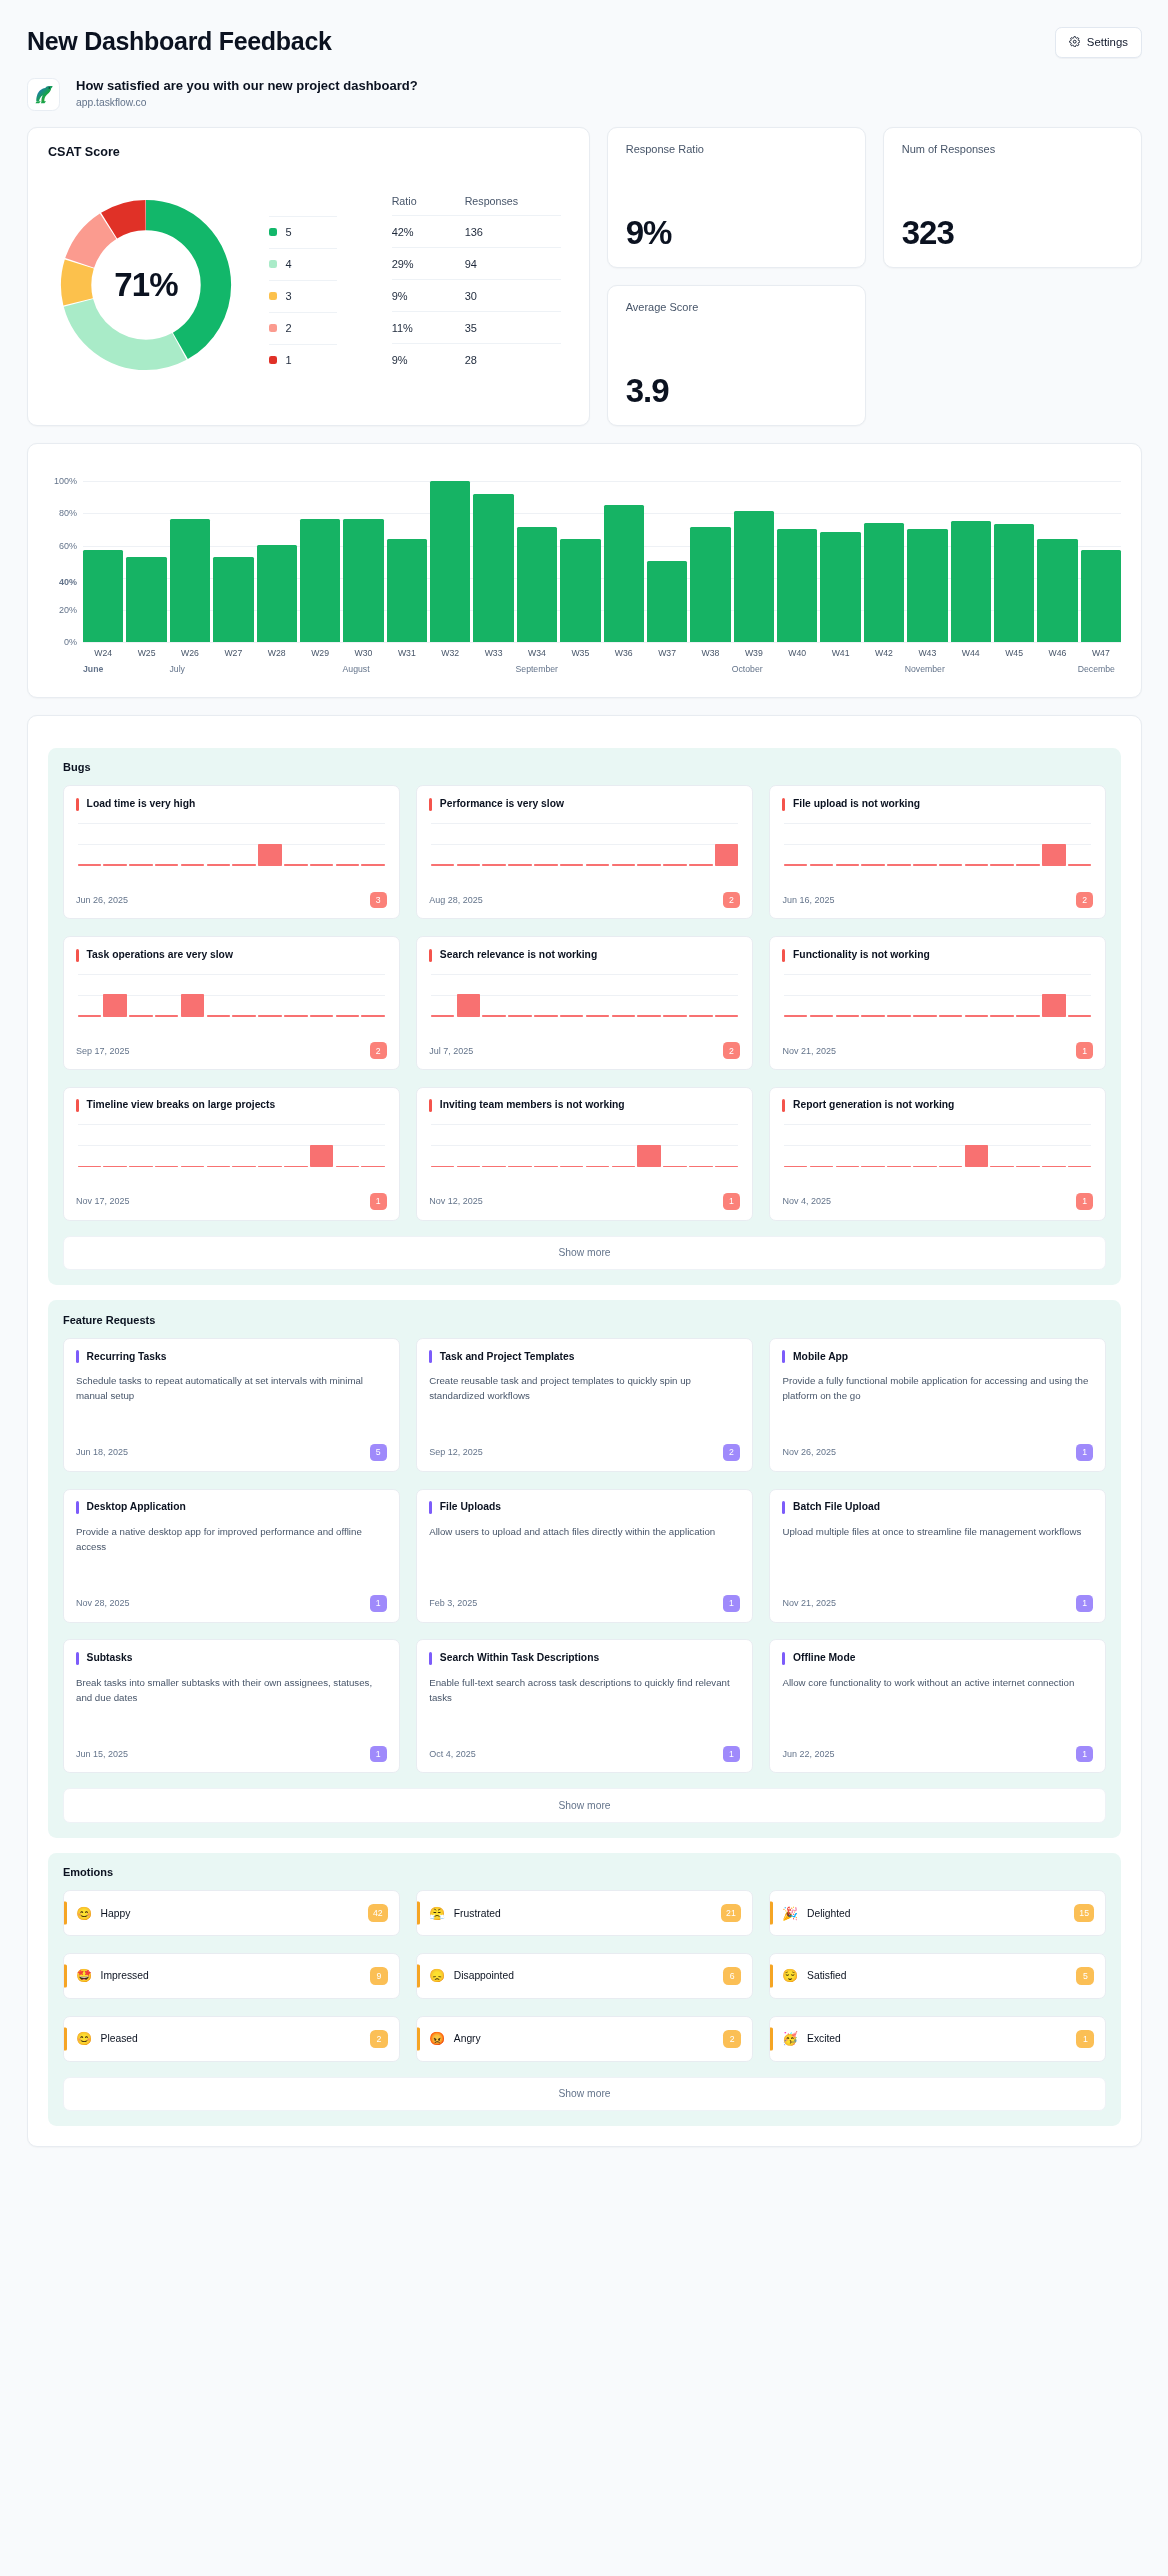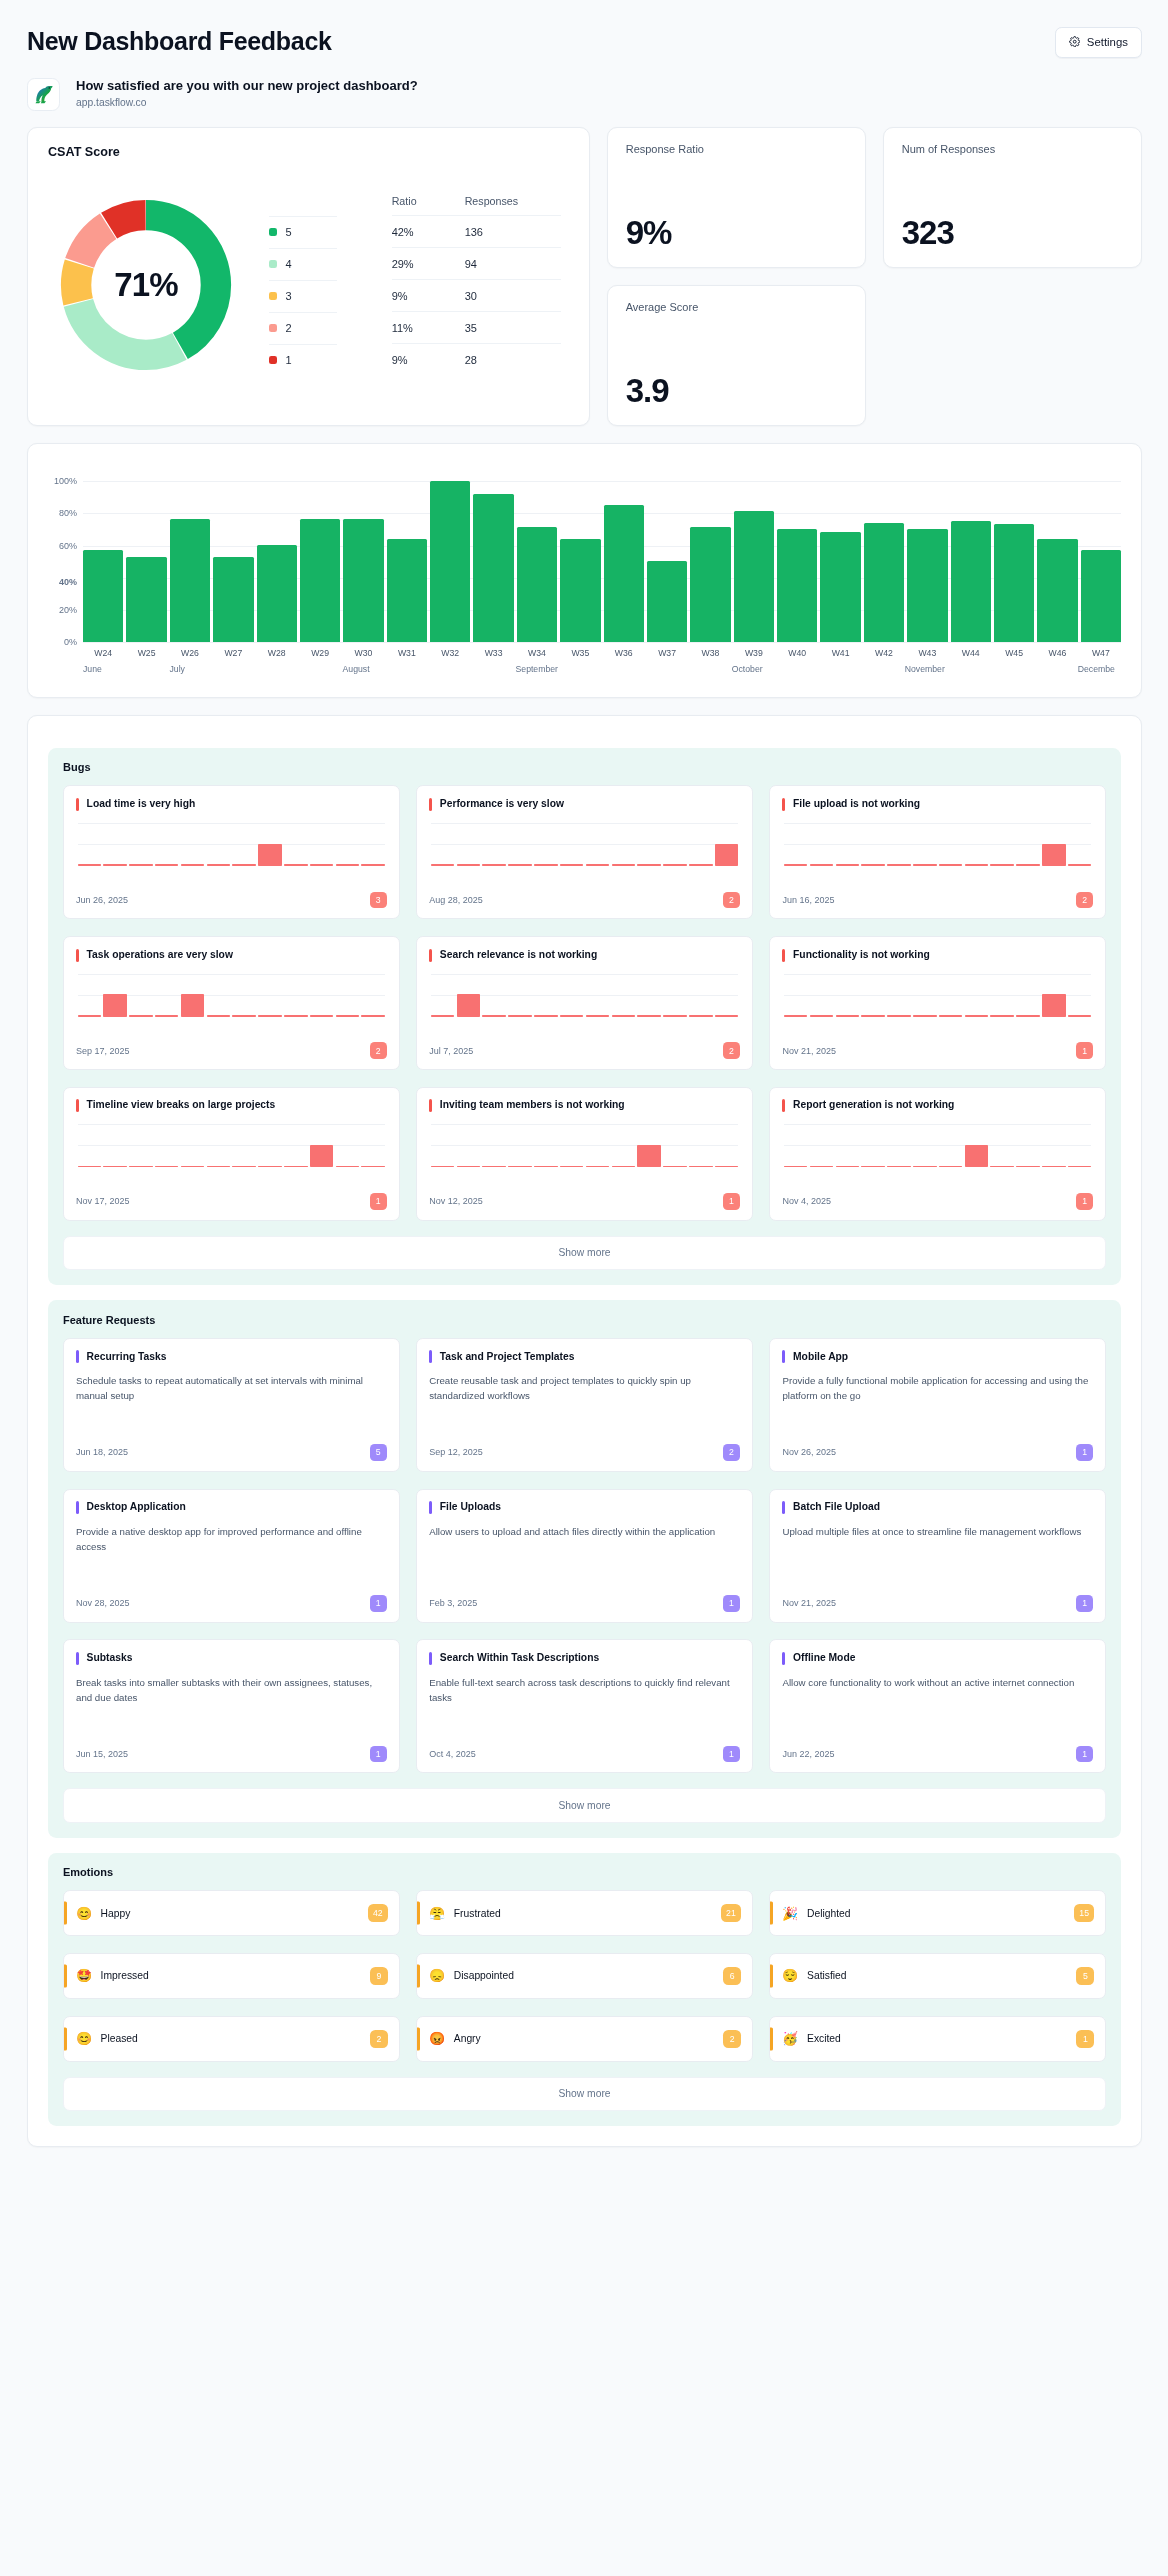--- a/index.html
+++ b/index.html
@@ -326,21 +326,21 @@
           <div class="xl">W40</div>
           <div class="xl">W41</div>
           <div class="xl">W42</div>
           <div class="xl">W43</div>
           <div class="xl">W44</div>
           <div class="xl">W45</div>
           <div class="xl">W46</div>
           <div class="xl">W47</div>
         </div>
       <div class="month-row" id="month-row">
-          <div class="month" style="left: 0%;">June</div>
+          <div class="month" style="left: 0%; font-weight: bold;">June</div>
           <div class="month" style="left: 8.33333%;">July</div>
           <div class="month" style="left: 25%;">August</div>
           <div class="month" style="left: 41.6667%;">September</div>
           <div class="month" style="left: 62.5%;">October</div>
           <div class="month" style="left: 79.1667%;">November</div>
           <div class="month" style="left: 95.8333%;">Decembe</div>
         </div>
     </div>
   </div>
 

